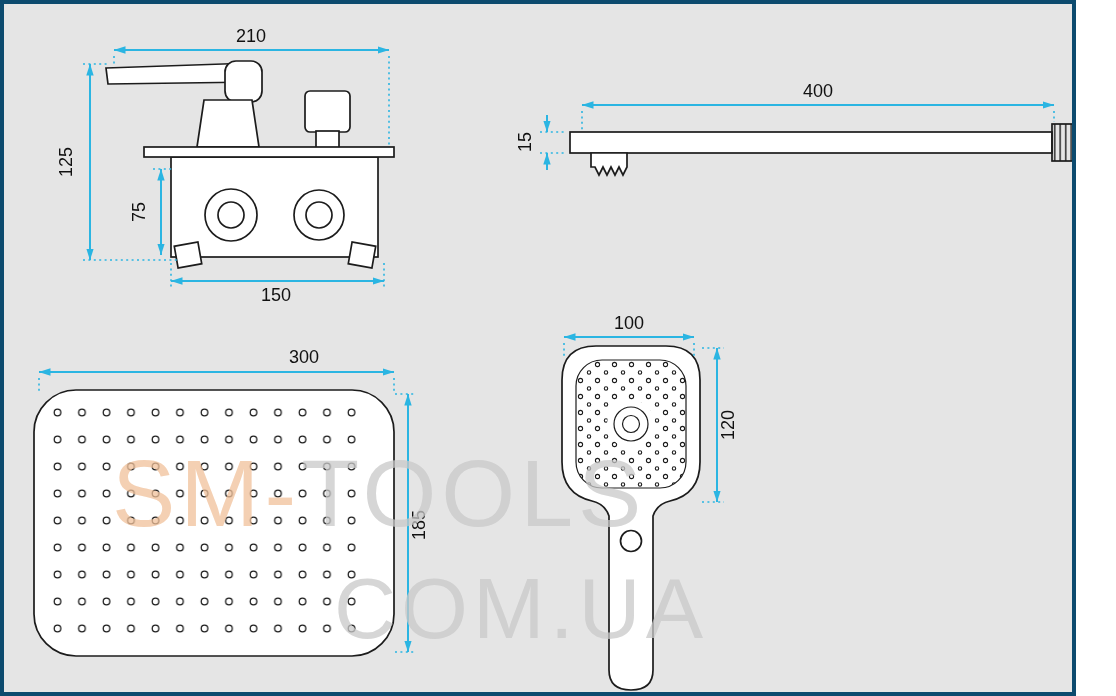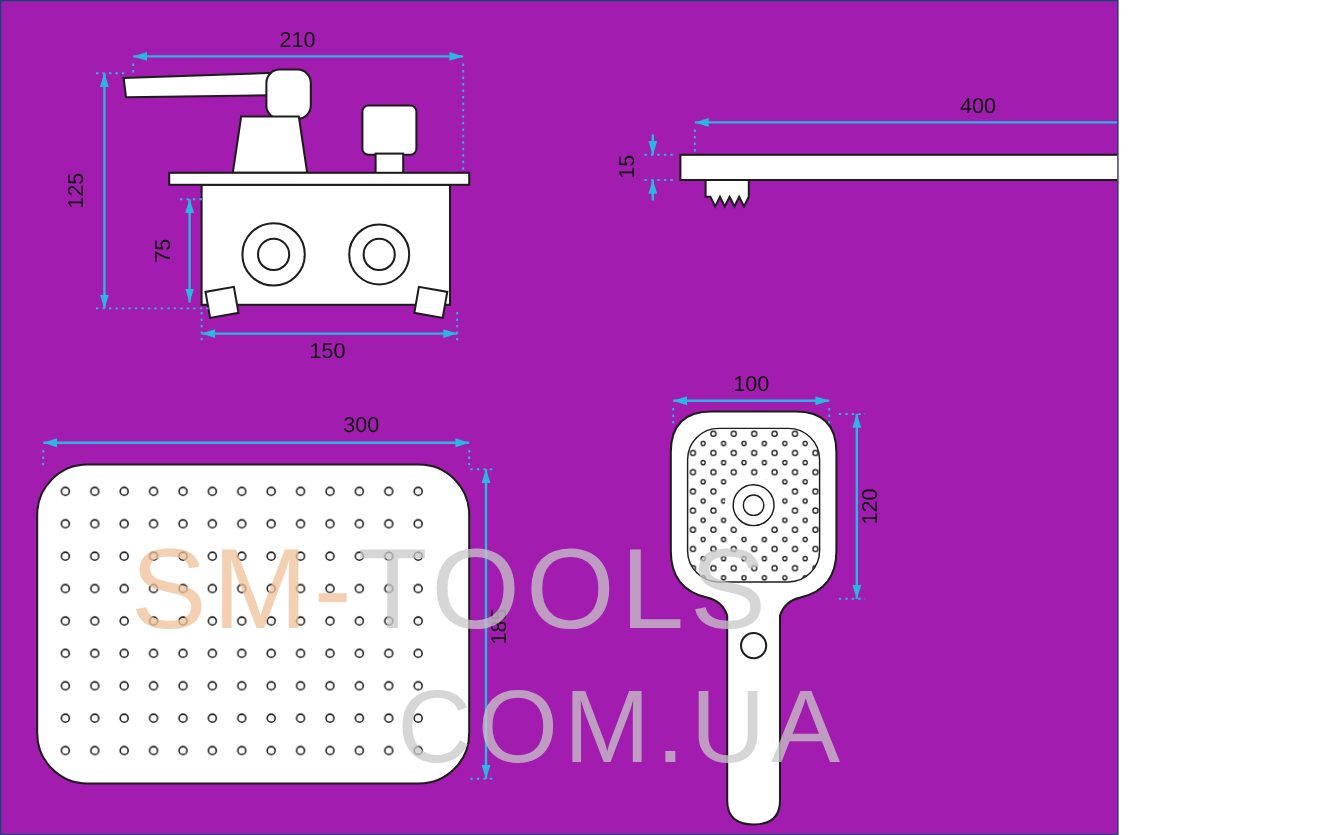--- a/index.html
+++ b/index.html
@@ -1,21 +1,21 @@
 <!DOCTYPE html>
 <html style="--dimension-line: #2bb5e2; --drawing-line: #1c1c1c; --watermark-accent: #f1c19a; --watermark-gray: #c9c9c9;"><head>
 <meta charset="utf-8">
 <style>
   html, body { margin: 0; padding: 0; background: #ffffff; }
   .canvas-wrap {
     position: relative;
-    width: 932px;
+    width: 1076px;
     height: 696px;
-    background: #a21caf;
-    border: 1px solid #0c4a6e;
+    background: #e5e5e5;
+    border: 4px solid #0c4a6e;
     box-sizing: border-box;
     overflow: hidden;
   }
   svg { display: block; }
   svg text { font-family: "Liberation Sans", sans-serif; }
   .dim-line { stroke: var(--dimension-line, #2bb5e2); stroke-width: 2; fill: none; }
   .dim-ext  { stroke: var(--dimension-line, #2bb5e2); stroke-width: 1.6; stroke-dasharray: 2 3.4; fill: none; }
   .dim-text { fill: #111; font-size: 18px; }
   .draw      { stroke: var(--drawing-line, #1c1c1c); stroke-width: 1.7; fill: #fff; }
   .draw-thin { stroke: var(--drawing-line, #1c1c1c); stroke-width: 1.2; fill: none; }

